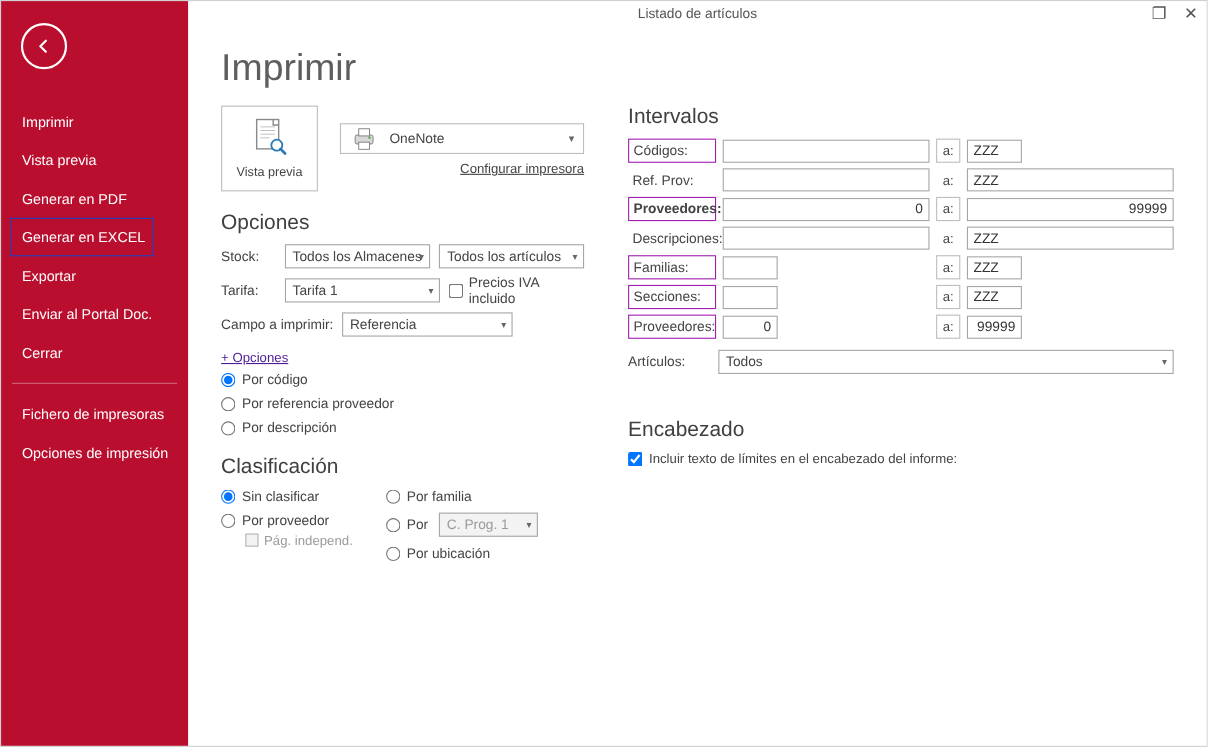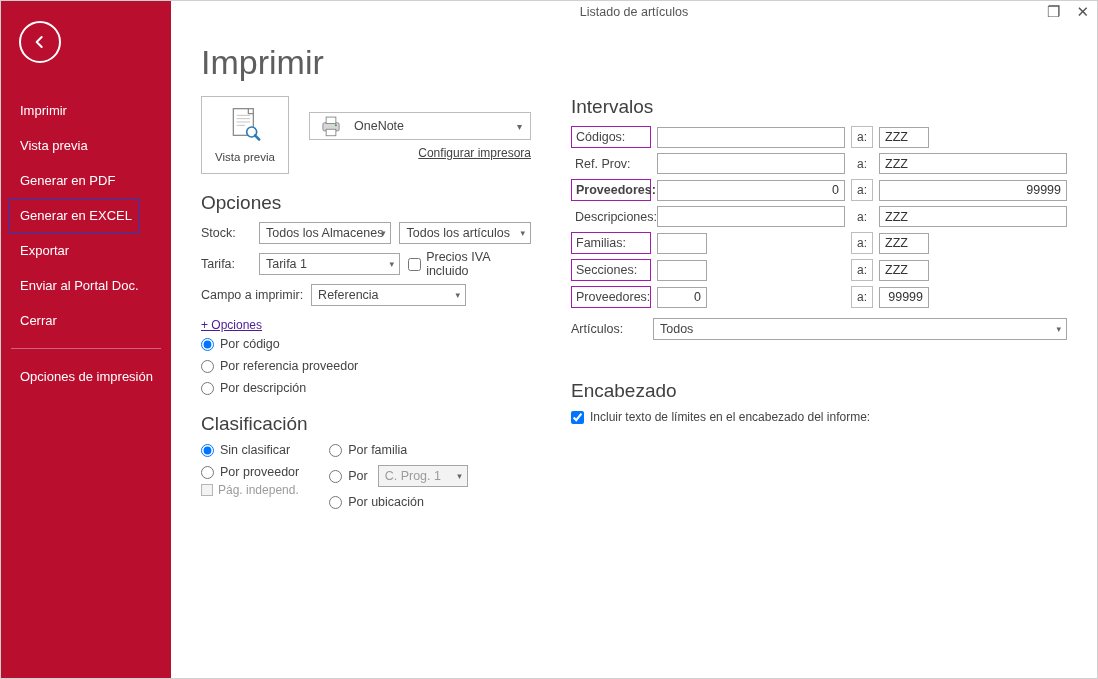--- a/index.html
+++ b/index.html
@@ -70,21 +70,21 @@
   .dropdown.disabled { background: #f3f3f3; color: #9b9b9b; }
   .chk { display: flex; align-items: center; gap: 5px; font-size: 12.5px; color: #444; }
   .chk input { width: 13px; height: 13px; }
   .more-link { font-size: 12px; color: #4c1d95; text-decoration: underline; cursor: pointer; margin-top: 6px; display: inline-block;}
 
   .radio-list { display: flex; flex-direction: column; gap: 8px; margin-top: 4px; }
   .radio { display: flex; align-items: center; gap: 6px; font-size: 12.5px; color: #444; }
   .radio input { width: 13px; height: 13px; }
 
   .class-grid { display: flex; gap: 30px; }
-  .checkbox-indep { margin-top: 4px; display: flex; gap: 5px; align-items: center; font-size: 12px; color: #9b9b9b;}
+  .checkbox-indep { margin-left: 22px; margin-top: 4px; display: flex; gap: 5px; align-items: center; font-size: 12px; color: #9b9b9b;}
   .checkbox-indep .box { width: 12px; height: 12px; border: 1px solid #b5b5b5; background: #f3f3f3;}
 
   
   .interval-grid { display: grid; grid-template-columns: 80px 1fr 22px 1fr; row-gap: 5px; column-gap: 6px; align-items: center; font-size: 12.5px; color: #444;}
   .interval-grid .lab  { padding: 3px 4px; }
   .interval-grid .lab.boxed { border: 1px solid #a21caf; }
   .interval-grid .a    { text-align: center; font-size: 12px; color: #444; }
   .interval-grid .a.boxed { border: 1px solid #bdbdbd; padding: 3px 2px; }
   .interval-grid input.txt {
     border: 1px solid #a6a6a6; height: 21px; font-size: 12.5px; padding: 0 5px; background: #fff; color: #333;
@@ -122,20 +122,21 @@
         <div class="side-item">Imprimir</div>
         <div class="side-item">Vista previa</div>
         <div class="side-item">Generar en PDF</div>
         <div class="side-item selected">Generar en EXCEL</div>
         <div class="side-item">Exportar</div>
         <div class="side-item">Enviar al Portal Doc.</div>
         <div class="side-item">Cerrar</div>
       </div>
     <div class="side-sep"></div>
     <div id="sidebar-items2">
+        <div class="side-item">Fichero de impresoras</div>
         <div class="side-item">Opciones de impresión</div>
       </div>
   </div>
 
   <div class="main">
     <div class="win-title">Listado de artículos</div>
     <div class="titlebar">
       <span>❐</span>
       <span>✕</span>
     </div>

